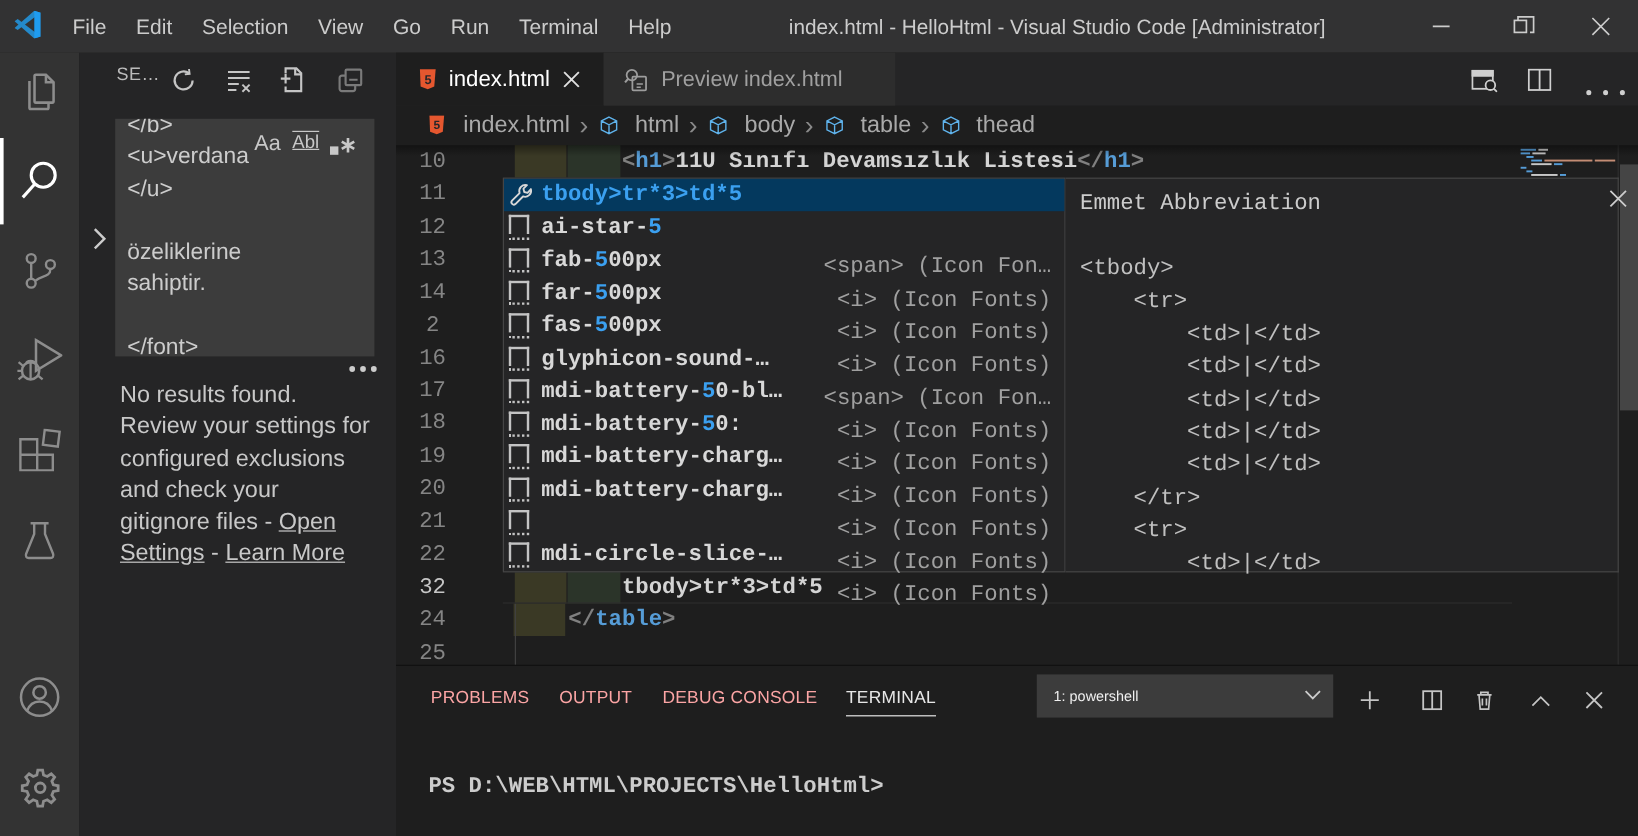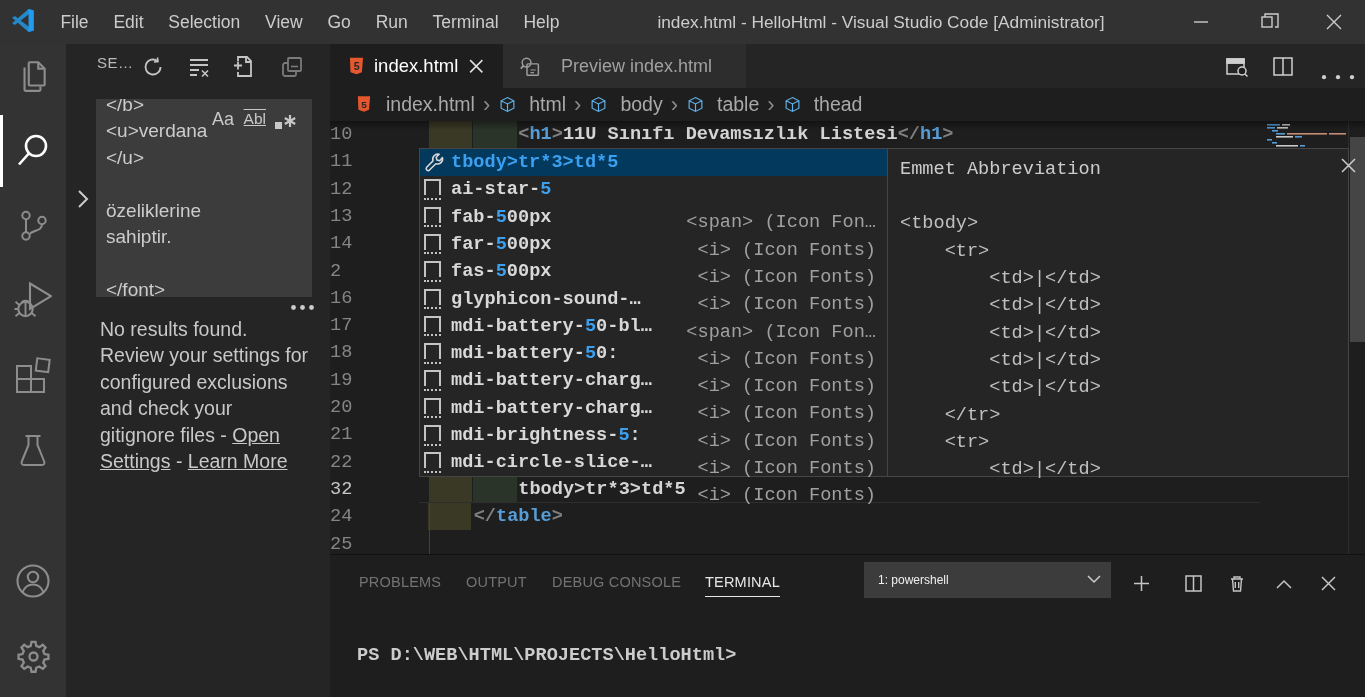--- a/index.html
+++ b/index.html
@@ -25,48 +25,48 @@
 #searchtext { position:absolute; left:10px; top:-7px; font-size:19px; line-height:26.4px; color:#cccccc; white-space:pre; }
 #sbopts { position:absolute; right:8px; top:10px; color:#c0c0c0; font-size:17px; }
 #noresults { position:absolute; left:34px; top:272px; width:230px; font-size:19.5px; line-height:26.4px; color:#c8c8c8; }
 #noresults a { color:#c8c8c8; text-decoration:underline; }
 
 
 #editor { position:absolute; left:330px; top:44px; width:1035px; height:510px; background:#1e1e1e; }
 #tabstrip { position:absolute; left:0; top:0; width:1035px; height:44px; background:#252526; }
 .tab { position:absolute; top:0; height:44px; display:flex; align-items:center; }
 #tab1 { left:0; width:173px; background:#1e1e1e; color:#ffffff; }
-#tab2 { left:173px; width:243px; background:#2d2d2d; color:#a0a0a0;gap:10px; }
+#tab2 { left:173px; width:243px; background:#2d2d2d; color:#a0a0a0; }
 #breadcrumb { position:absolute; left:0; top:44px; width:1035px; height:33px; color:#a9a9a9; font-size:19.5px; display:flex; align-items:center; }
 #breadcrumb .bsep { margin:0 0 0 8px; font-size:22px; color:#8a8a8a; line-height:20px; }
 #breadcrumb .cube { margin-left:9px; }
 #breadcrumb .bi { margin-left:13px; }
 #code { position:absolute; left:0; top:77px; width:1035px; height:433px; font-family:"Liberation Mono", monospace; font-size:18.6px; }
-.ln { position:absolute; width:61px; text-align:left; color:#858585; font-size:18.6px; line-height:27.3px; left:0; }
+.ln { position:absolute; width:61px; text-align:center; color:#858585; font-size:18.6px; line-height:27.3px; left:0; }
 .cl { position:absolute; left:99px; line-height:27.3px; font-weight:700; color:#d4d4d4; white-space:pre; }
 .pu { color:#808080; font-weight:700; }
 .tg { color:#569cd6; font-weight:700; }
 
 
 #suggest { position:absolute; left:89px; top:27px; width:469px; height:329px; background:#252526; border:1px solid #454545; }
 .srow { position:absolute; left:0; width:467px; height:27.3px; font-family:"Liberation Mono", monospace; font-size:18.6px; color:#d8d8d8; }
 .srow .main { position:absolute; left:31px; top:0; line-height:27.3px; font-weight:700; white-space:pre; }
 .srow .lbl { position:absolute; right:11px; top:0; line-height:27.3px; color:#a0a0a0; white-space:pre;margin-top:33px; }
 .m5 { color:#3ba0f0; }
 .wicon { position:absolute; left:3px; top:2.5px; }
 .aicon { position:absolute; left:4px; top:3px; width:17px; height:16px; border:2px solid #c4c4c4; border-bottom:none; }
 .aicon:after { content:""; position:absolute; left:-2px; top:16.5px; width:17px; border-bottom:2px dotted #c4c4c4; }
 
 
 #docpanel { position:absolute; left:558px; top:27px; width:461px; height:329px; background:#252526; border:1px solid #454545; border-left:none; font-family:"Liberation Mono", monospace; font-size:18.6px; color:#c0c0c0; }
 #docpanel .dl { position:absolute; left:12px; line-height:27.3px; white-space:pre; }
 
 
 #panel { position:absolute; left:330px; top:554px; width:1035px; height:143px; background:#1e1e1e; border-top:1px solid #111111; }
-.ptab { position:absolute; top:12px; height:30px; line-height:30px; font-size:14.5px; letter-spacing:0.2px; color:#737373; }
+.ptab { position:absolute; top:12px; height:30px; line-height:30px; font-size:14.5px; letter-spacing:0.2px; color:#fca5a5; }
 #term { position:absolute; left:27px; top:90px; font-family:"Liberation Mono", monospace; font-size:18.6px; font-weight:700; color:#cccccc; white-space:pre; }
 #pselect { position:absolute; left:534px; top:7px; width:247px; height:36px; background:#3c3c3c; color:#f0f0f0; font-size:12px; line-height:36px; }
 .picon { position:absolute; top:12px; width:33px; height:33px; color:#c5c5c5; display:flex; align-items:center; justify-content:center; }
 </style>
 </head>
 <body>
 
 <div id="titlebar">
   <svg class="abs" style="left:12px;top:9px" width="23" height="23" viewBox="0 0 100 100">
     <path fill="#2489ca" d="M0.5,37.8 L12,30 L95,93 L72,100 Z"></path>
@@ -366,21 +366,20 @@
           <span class="main">mdi-battery-charg…</span>
           <span class="lbl">&lt;i&gt; (Icon Fonts)</span>
         </div>
       <div class="srow" style="top:245.7px">
           <i class="aicon"></i>
           <span class="main">mdi-battery-charg…</span>
           <span class="lbl">&lt;i&gt; (Icon Fonts)</span>
         </div>
       <div class="srow" style="top:273px">
           <i class="aicon"></i>
-          <span class="main">mdi-brightness-<span class="m5">5</span>:</span>
           <span class="lbl">&lt;i&gt; (Icon Fonts)</span>
         </div>
       <div class="srow" style="top:300.3px">
           <i class="aicon"></i>
           <span class="main">mdi-circle-slice-…</span>
           <span class="lbl">&lt;i&gt; (Icon Fonts)</span>
         </div>
     </div>
 
     <div id="docpanel">

